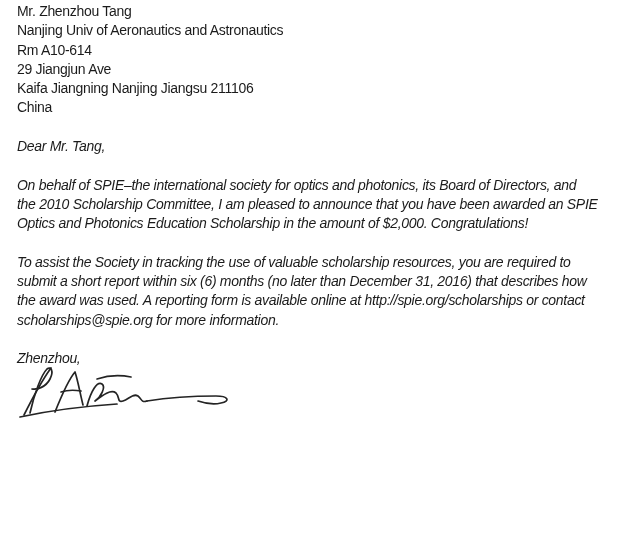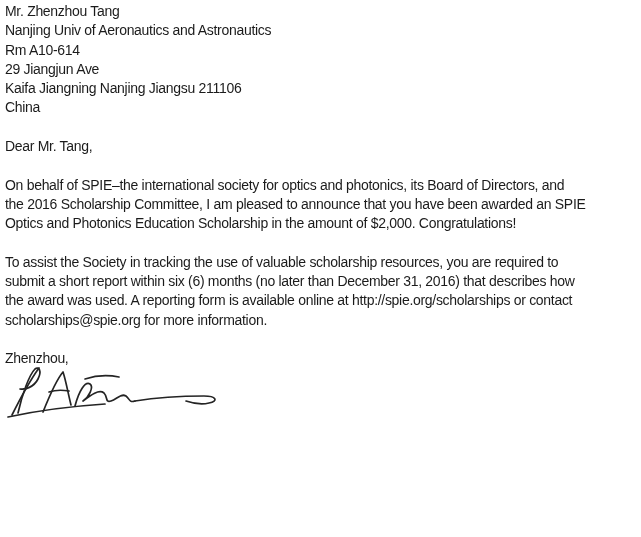--- a/index.html
+++ b/index.html
@@ -7,33 +7,34 @@
     padding: 0;
     background: #ffffff;
   }
   .page {
     position: relative;
     width: 641px;
     height: 537px;
     overflow: hidden;
     background: #ffffff;
     box-sizing: border-box;
-    padding: 2px 0 0 5px;
+    padding: 2px 0 0 17px;
     font-family: "Liberation Sans", sans-serif;
     font-size: 14px;
     line-height: 19.3px;
     letter-spacing: -0.3px;
     color: #1b1b1b;
   }
   .textblock {
     white-space: pre;
     margin: 0;
   }
   .gap-above {
     margin-top: 19.3px;
+    font-style: italic;
   }
   .signature {
     display: block;
     margin: -8px 0 0 0;
   }
   .sig-stroke {
     fill: none;
     stroke: #242424;
     stroke-width: 1.7;
     stroke-linecap: round;
@@ -48,21 +49,21 @@
   <div class="textblock">Mr. Zhenzhou Tang
 Nanjing Univ of Aeronautics and Astronautics
 Rm A10-614
 29 Jiangjun Ave
 Kaifa Jiangning Nanjing Jiangsu 211106
 China</div>
 
   <div class="textblock gap-above">Dear Mr. Tang,</div>
 
   <div class="textblock gap-above">On behalf of SPIE–the international society for optics and photonics, its Board of Directors, and
-the 2016 Scholarship Committee, I am pleased to announce that you have been awarded an SPIE
+the 2010 Scholarship Committee, I am pleased to announce that you have been awarded an SPIE
 Optics and Photonics Education Scholarship in the amount of $2,000. Congratulations!</div>
 
 
   <div class="textblock gap-above">To assist the Society in tracking the use of valuable scholarship resources, you are required to
 submit a short report within six (6) months (no later than December 31, 2016) that describes how
 the award was used. A reporting form is available online at http://spie.org/scholarships or contact
 scholarships@spie.org for more information.</div>
 
 
   <div class="textblock gap-above">Zhenzhou,</div>

